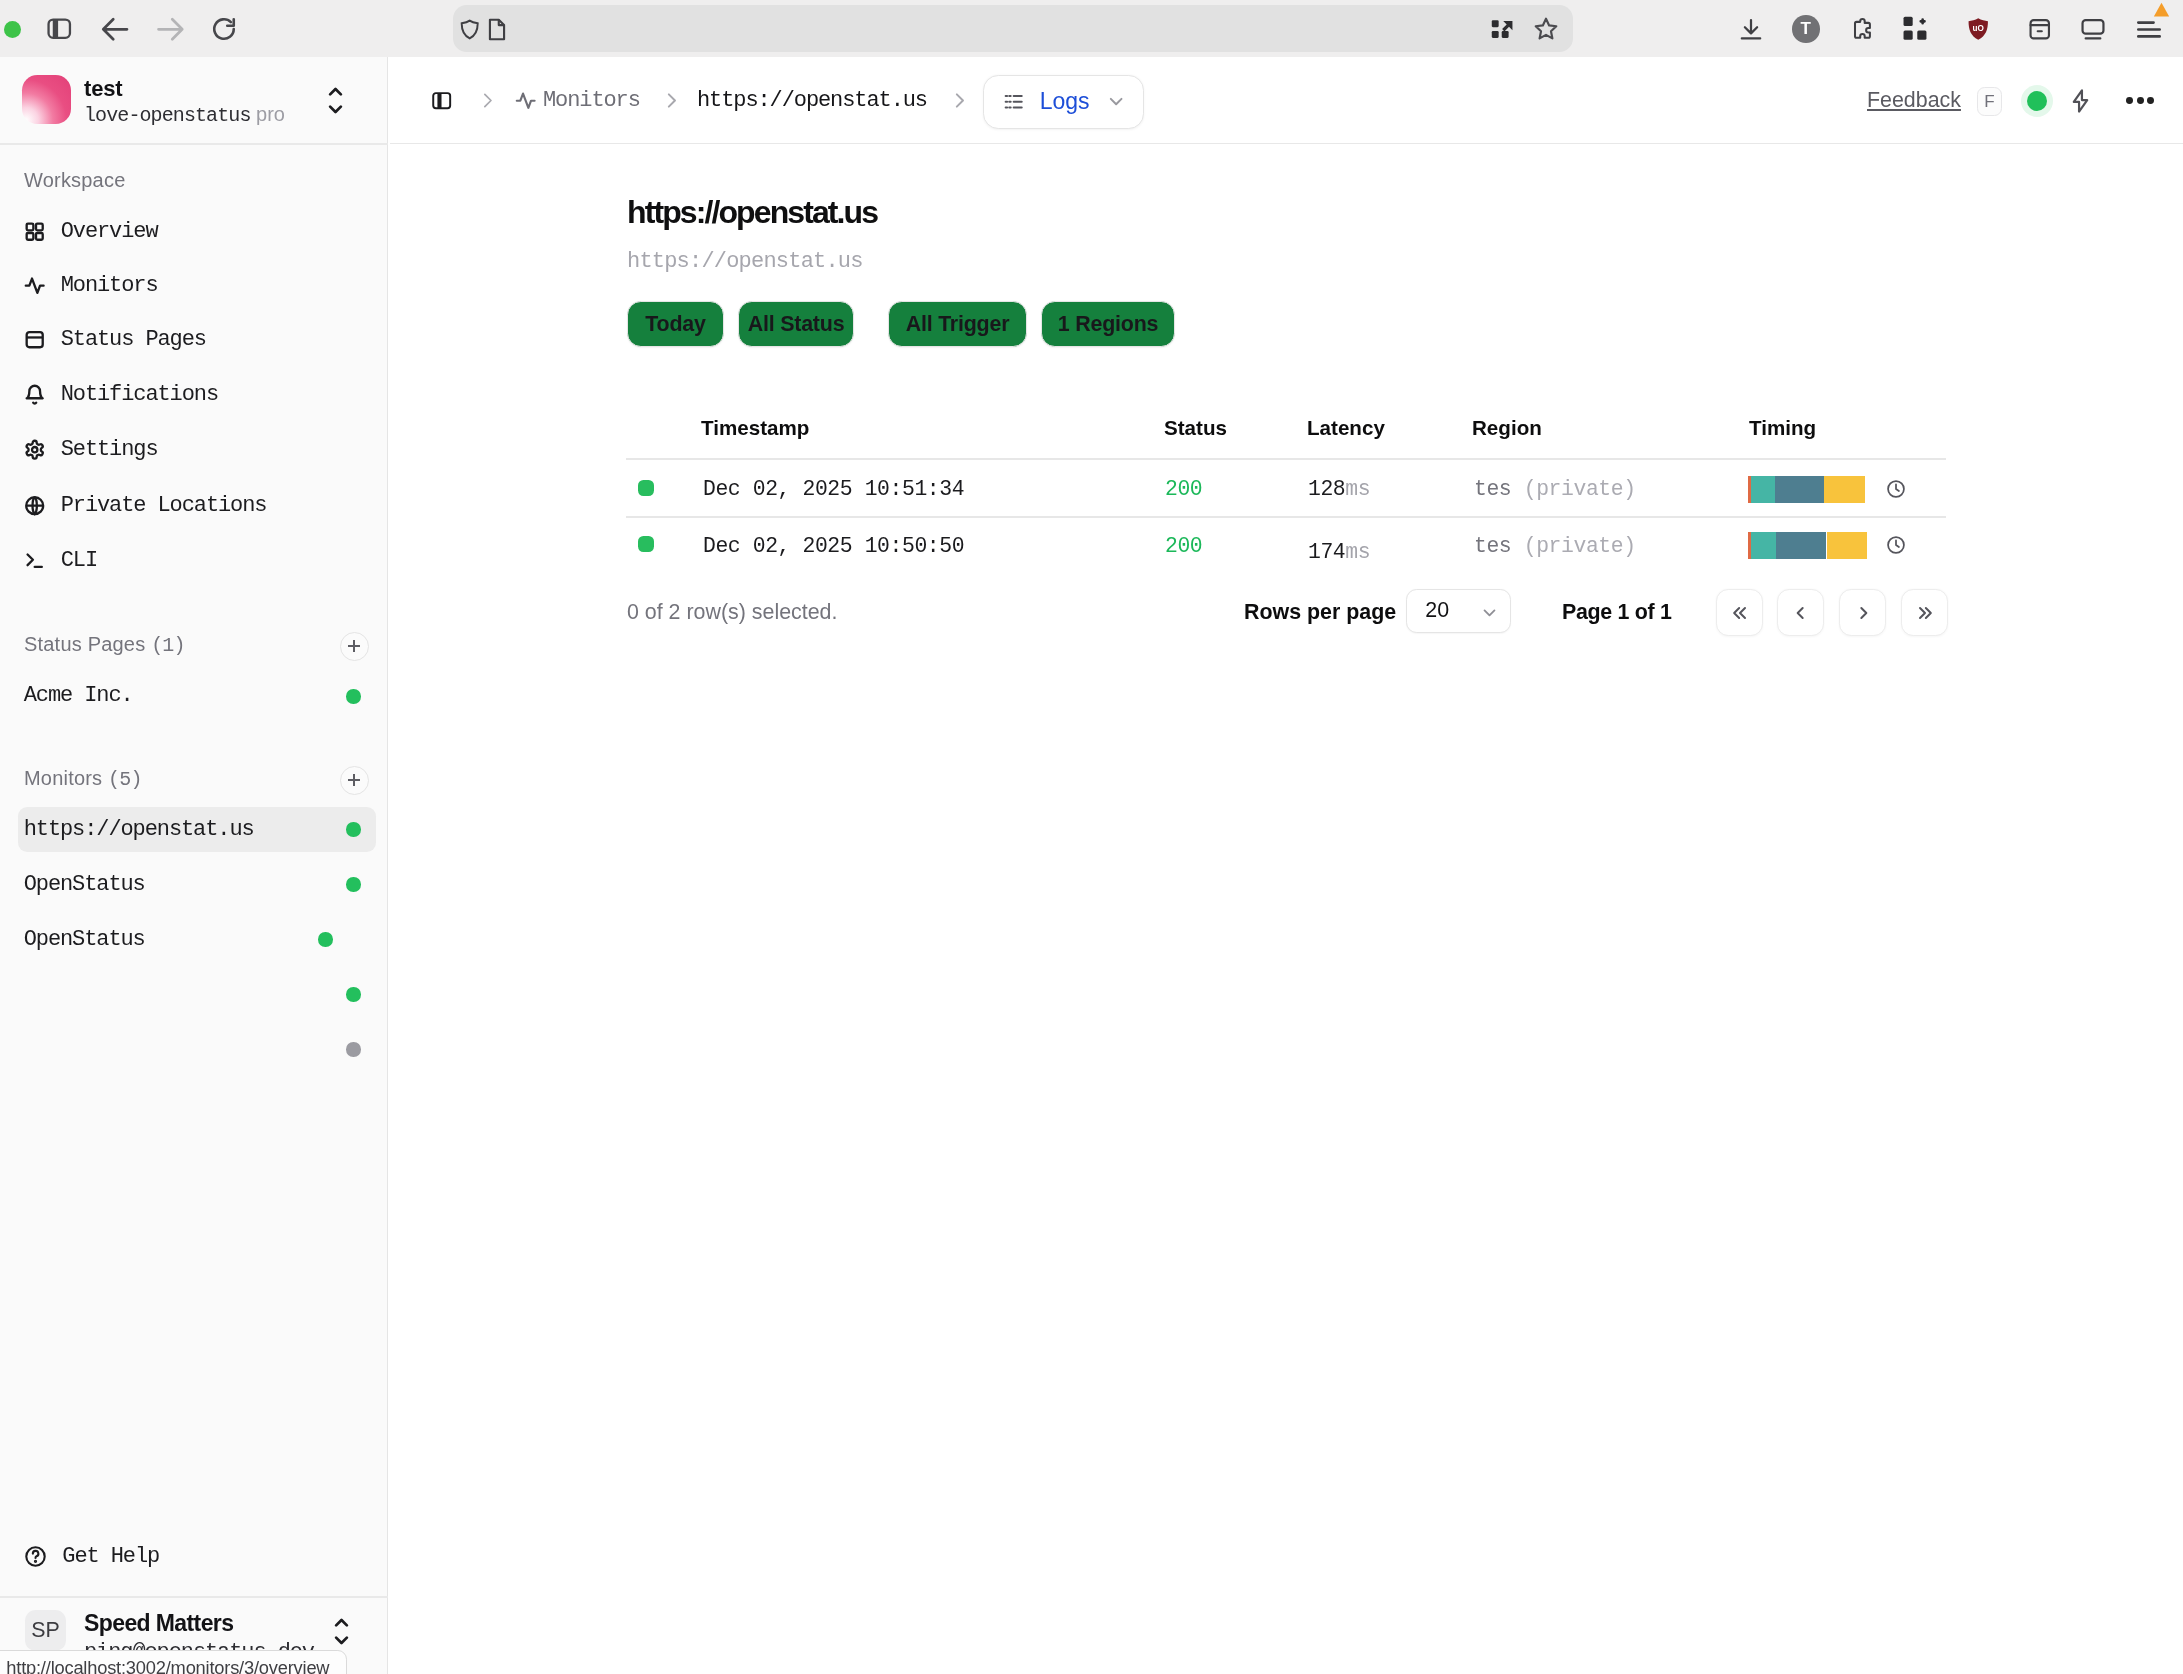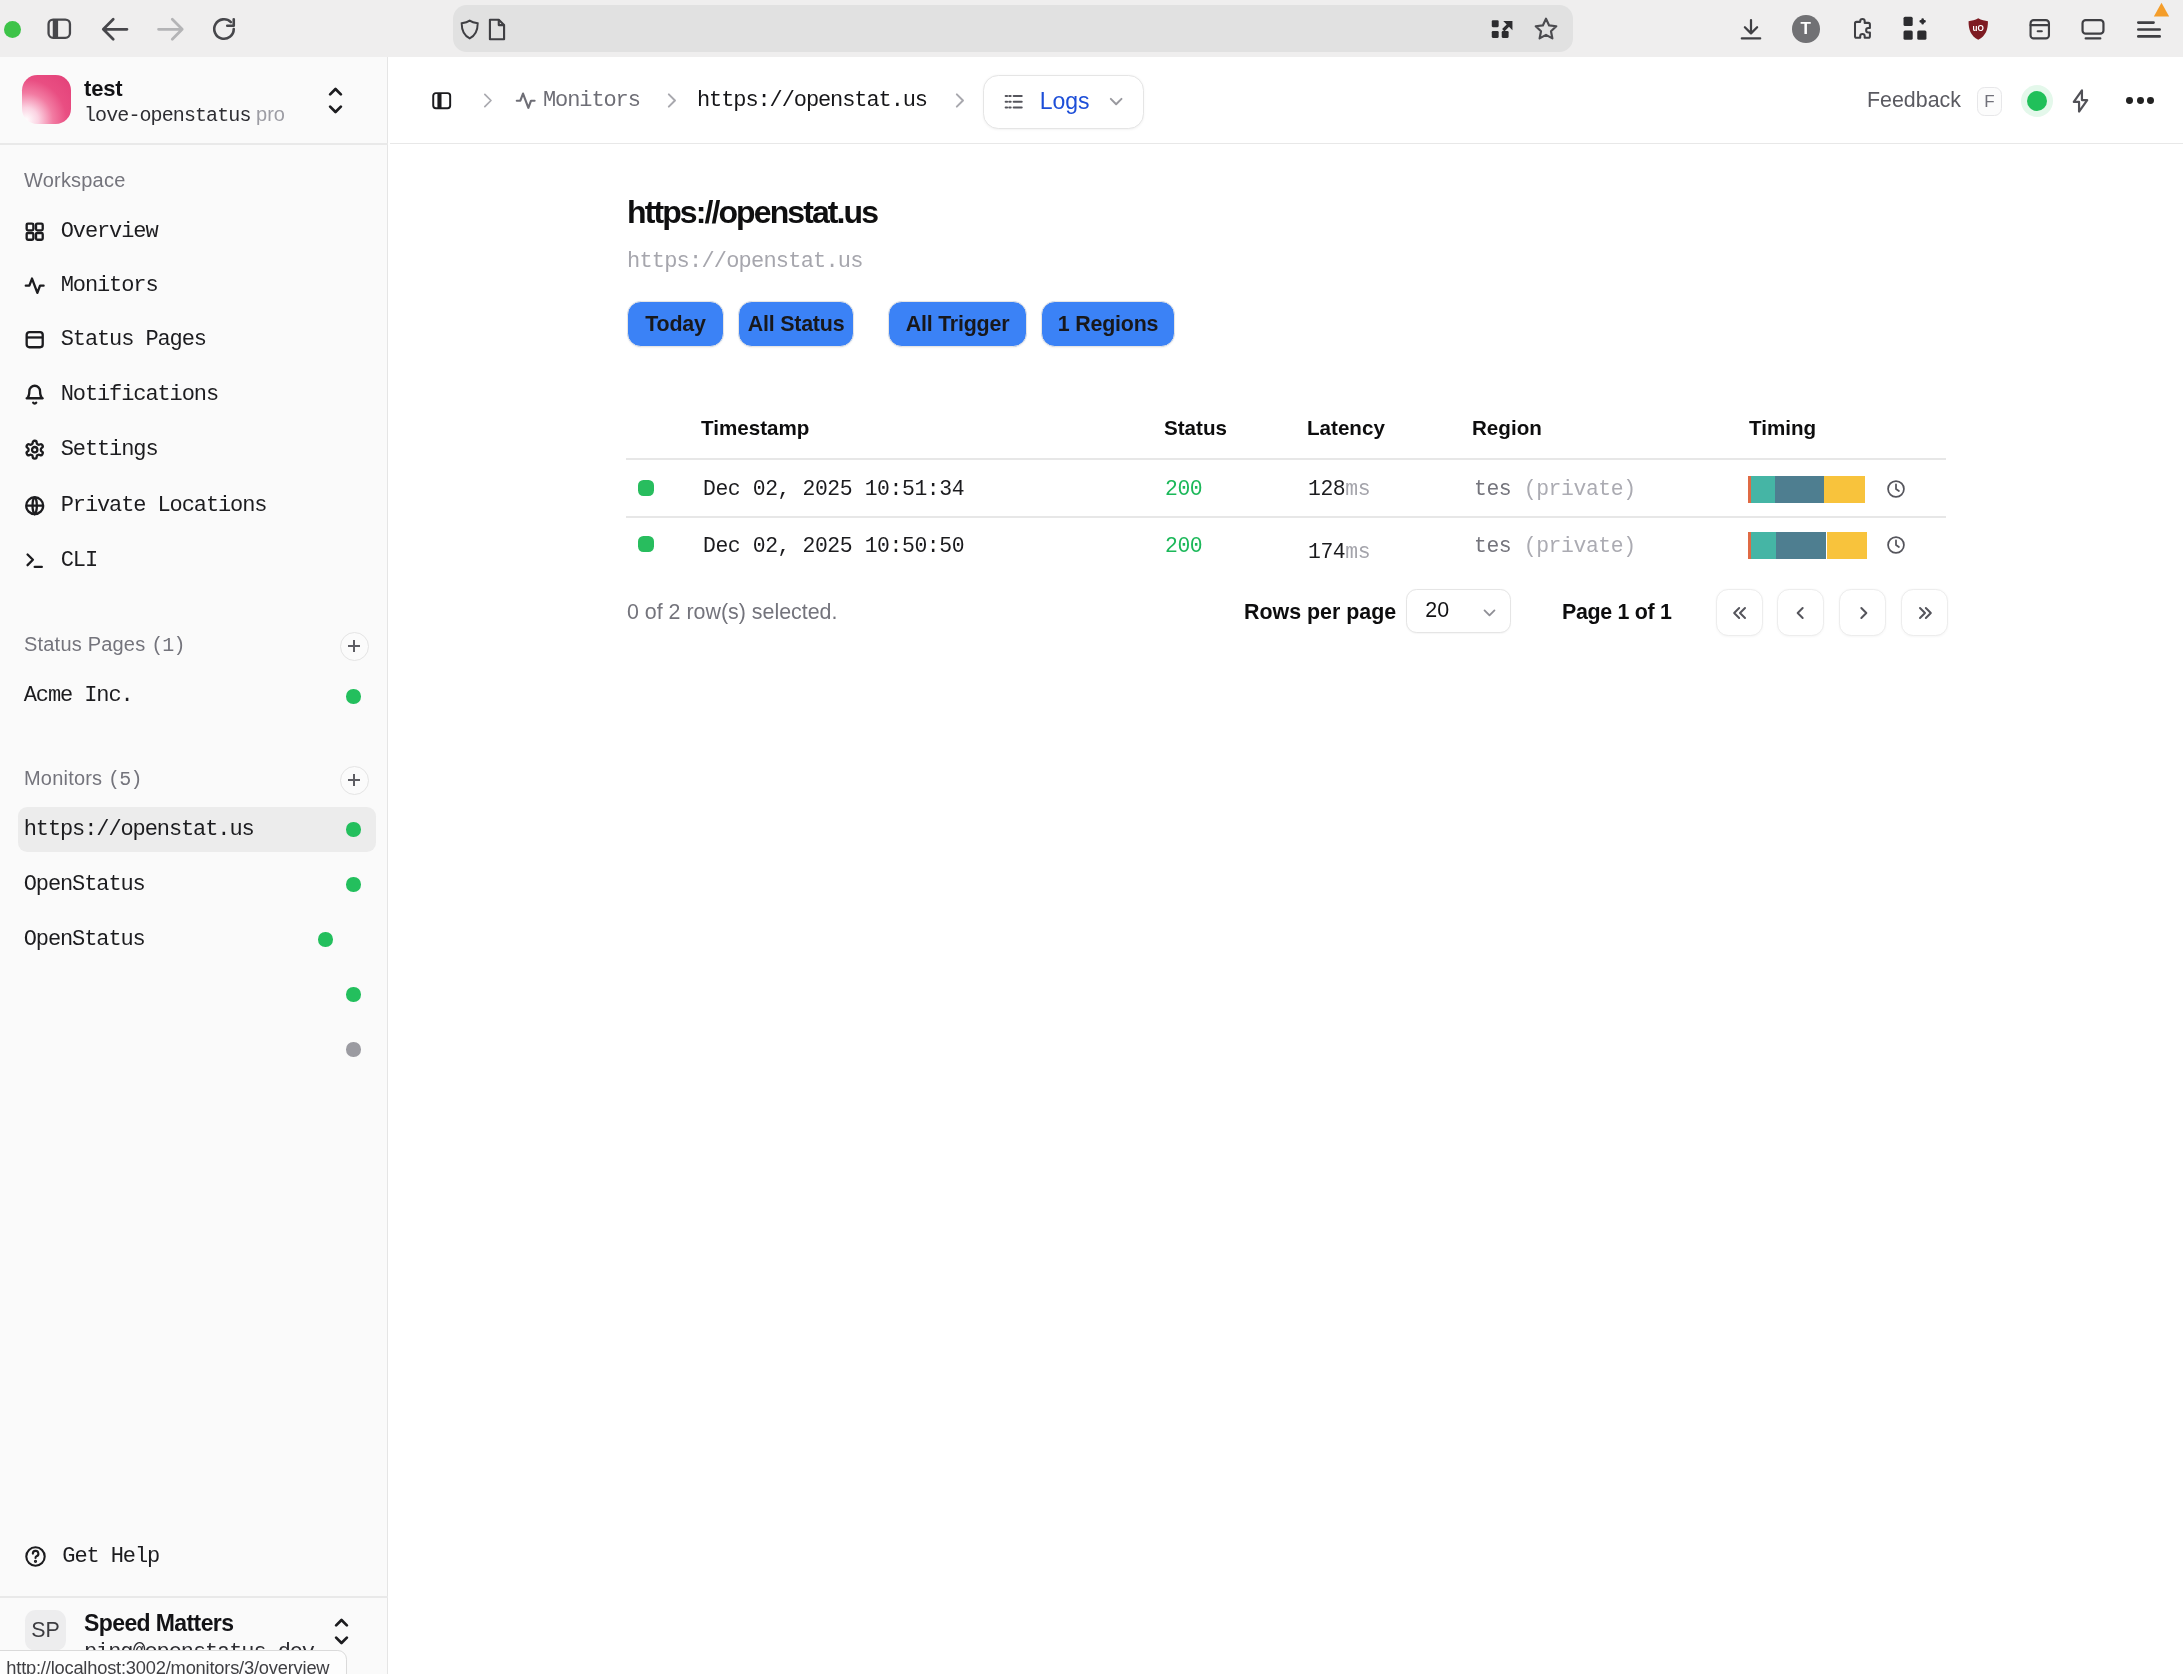--- a/index.html
+++ b/index.html
@@ -31,21 +31,21 @@
 .sb-plus:before, .sb-plus:after { content:""; position:absolute; background:#5d5d63; }
 .sb-plus:before { left:6.9px; top:12.2px; width:12.2px; height:2px; }
 .sb-plus:after { left:12.2px; top:6.9px; width:2px; height:12.2px; }
 .dot { position:absolute; width:14.5px; height:14.5px; border-radius:50%; background:#23bf5d; }
 .sb-row { position:absolute; left:17.6px; width:358px; height:45px; display:flex; align-items:center; border-radius:9.2px; }
 .sb-row .txt { font-family:"Liberation Mono", monospace; font-size:22px; letter-spacing:-1.1px; color:#1c1c1f; padding-left:18.3px; }
 .sb-row.sel { background:#ececec; }
 .bcmono { font-family:"Liberation Mono", monospace; font-size:22px; letter-spacing:-1.1px; }
 .logsbtn { position:absolute; left:983px; top:75px; width:161px; height:54px; border:1.5px solid #e5e5e5; border-radius:15.3px; background:#fff; box-shadow:0 0.8px 2.3px rgba(0,0,0,0.05); display:flex; align-items:center; }
 .fbadge { position:absolute; left:1587px; top:30px; width:25px; height:29px; border:1.5px solid #e7e7e9; border-radius:7.6px; background:#fcfcfc; color:#71717a; font-size:17px; text-align:center; line-height:27px; }
-.fbtn { position:absolute; top:302px; height:46px; border:1.5px solid #e5e5e5; border-radius:13.8px; background:#3b82f6; box-shadow:0 0.8px 1.5px rgba(0,0,0,0.05); font-size:21.4px; font-weight:700; color:#18181b; display:flex; align-items:center; justify-content:center; letter-spacing:-0.2px; }
+.fbtn { position:absolute; top:302px; height:46px; border:1.5px solid #e5e5e5; border-radius:13.8px; background:#15803d; box-shadow:0 0.8px 1.5px rgba(0,0,0,0.05); font-size:21.4px; font-weight:700; color:#18181b; display:flex; align-items:center; justify-content:center; letter-spacing:-0.2px; }
 .th { position:absolute; font-size:20.6px; font-weight:700; color:#0d0d0e; letter-spacing:0px; }
 .tline { position:absolute; left:626px; width:1320px; height:1.5px; background:#e7e7e7; }
 .cell { position:absolute; font-family:"Liberation Mono", monospace; font-size:21.4px; letter-spacing:-0.4px; color:#1b1b1e; }
 .sq { position:absolute; left:638px; width:16px; height:16px; border-radius:5.4px; background:#28bd5e; }
 .seg { position:absolute; top:0; height:100%; }
 .tfoot { position:absolute; font-size:21.4px; }
 .pgbtn { position:absolute; top:589px; width:47px; height:47px; border:1.5px solid #ededed; border-radius:12.2px; background:#fff; box-shadow:0 0.8px 2.3px rgba(0,0,0,0.04); display:flex; align-items:center; justify-content:center; }
 
 
 .tip { position:absolute; left:-15.3px; top:1650px; width:362px; height:46px; background:#fdfdfd; border:1.5px solid #dadada; border-radius:9.2px; }
@@ -260,21 +260,21 @@
     </svg>
   <div class="logsbtn" style="left:593px; top:17.6px;">
     <svg style="margin-left:19px;" width="21.4" height="21.4" viewBox="0 0 24 24" fill="none" stroke="#55555c" stroke-width="2.3" stroke-linecap="round">
       <path d="M3 5.5 h1.6 M7 5.5 h1.6 M12 5.5 h9 M3 12 h1.6 M7 12 h1.6 M12 12 h9 M3 18.5 h1.6 M7 18.5 h1.6 M12 18.5 h9"></path>
     </svg>
     <span style="margin-left:15.3px; font-size:23px; font-weight:500; color:#1d4ed8;">Logs</span>
     <svg style="margin-left:17px;" width="18.3" height="18.3" viewBox="0 0 24 24" fill="none" stroke="#99999f" stroke-width="2.6" stroke-linecap="round" stroke-linejoin="round">
         <path d="M5 9 L12 16 L19 9"></path>
       </svg>
   </div>
-  <div class="abs" style="left:1477px; top:31px; font-size:21.4px; color:#5a5a61;">Feedback</div>
+  <div class="abs" style="left:1477px; top:31px; font-size:21.4px; color:#5a5a61;text-decoration:underline;">Feedback</div>
   <div class="fbadge">F</div>
   <div class="abs" style="left:1631px; top:28px; width:32px; height:32px; border-radius:50%; background:rgba(34,197,94,0.12);"></div>
   <div class="abs" style="left:1637px; top:34px; width:20px; height:20px; border-radius:50%; background:#21c05a;"></div>
   <svg class="abs" style="left:1679px; top:31px;" width="23" height="26" viewBox="0 0 24 26" fill="none" stroke="#515157" stroke-width="2.3" stroke-linejoin="round">
       <path d="M13.5 2 L5 14 h5.5 L10.5 24 L19 12 h-5.5 z"></path>
     </svg>
   <div class="abs" style="left:1736px; top:40px; width:6.9px; height:6.9px; border-radius:50%; background:#222;"></div>
   <div class="abs" style="left:1747px; top:40px; width:6.9px; height:6.9px; border-radius:50%; background:#222;"></div>
   <div class="abs" style="left:1757px; top:40px; width:6.9px; height:6.9px; border-radius:50%; background:#222;"></div>
 </div>

